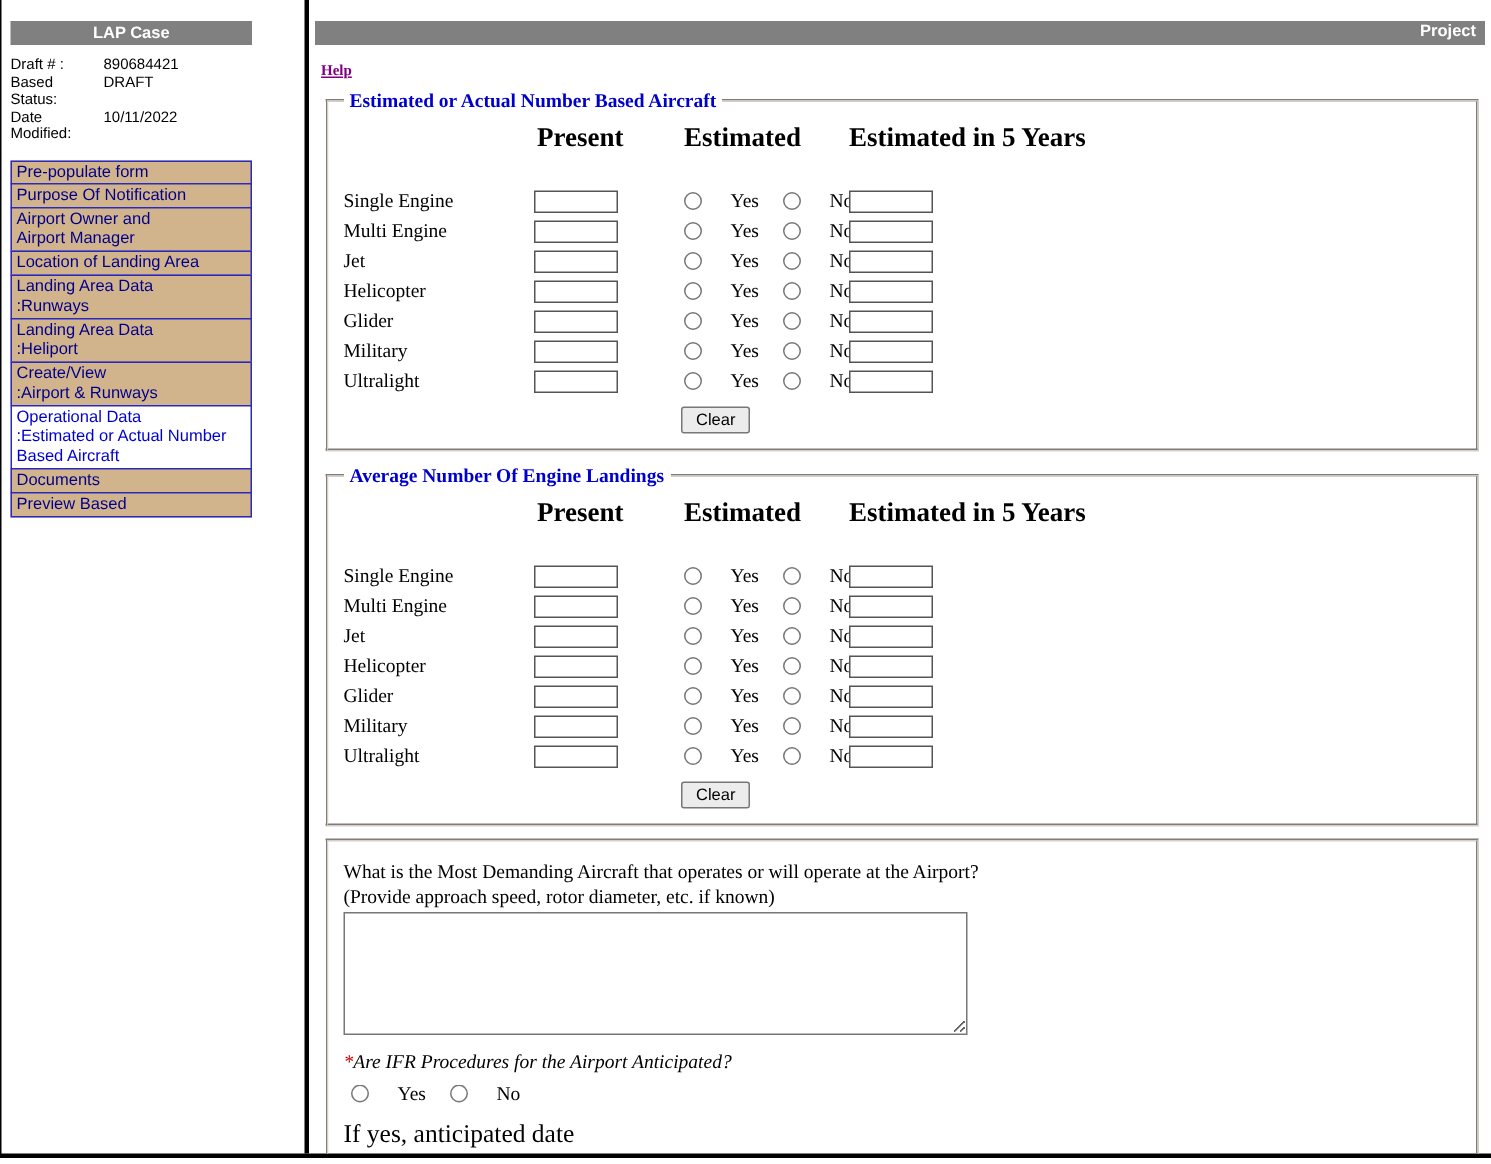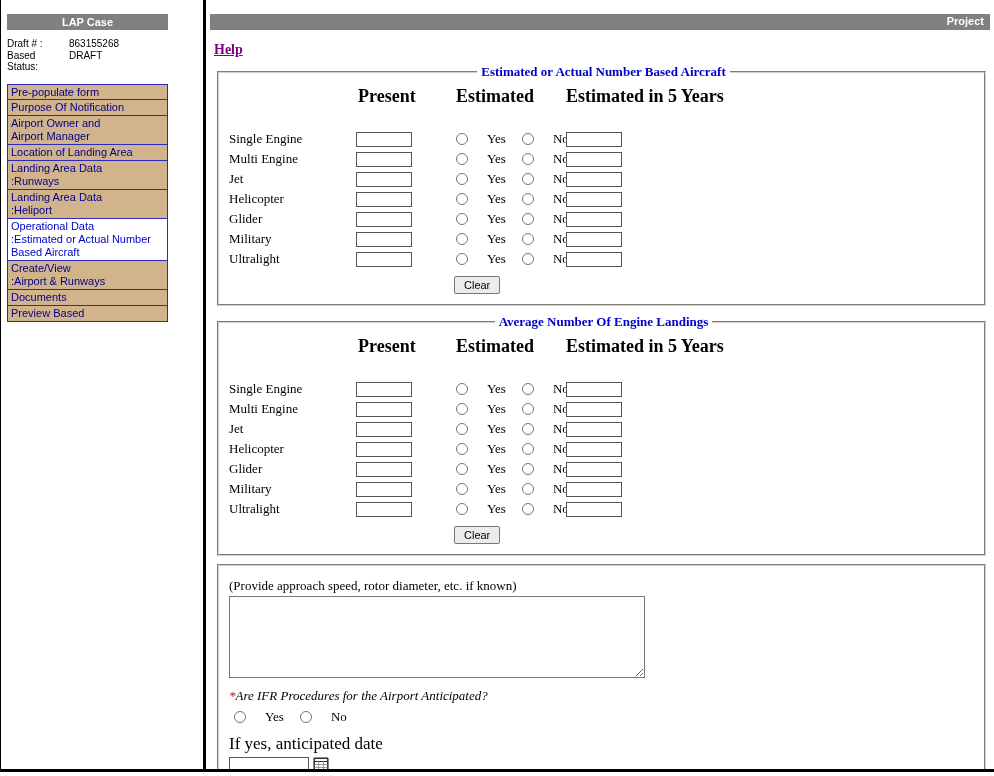--- a/index.html
+++ b/index.html
@@ -41,31 +41,31 @@
     flex: 1; border-left: 3px solid #000;
     padding: 14px 4px 0 4px; overflow: hidden;
   }
   .main-title {
     background: #808080; color: #fff; font-weight: bold;
     font-family: "Liberation Sans", sans-serif; font-size: 11px;
     text-align: right; padding: 1px 6px; height: 16px;
   }
   .help-link {
     display: inline-block; margin: 12px 0 2px 4px;
-    color: #800080; font-weight: bold; font-size: 14px;
+    color: #800080; font-weight: bold; font-size: 10px;
     text-decoration: underline; cursor: pointer;
   }
 
   fieldset {
     margin: 4px 4px 8px 7px; border: 2px groove #d4d0c8;
     padding: 2px 8px 8px 8px;
   }
   legend {
     color: #0000cc; font-weight: bold; font-size: 13px;
-    padding: 0 4px; margin-left: 2px; text-align: center;
+    padding: 0 4px; margin-left: 2px;
   }
   .col-headers {
     display: grid; grid-template-columns: 127px 100px 110px auto;
     font-weight: bold; font-size: 18px; margin: 4px 0 22px 2px;
   }
   .col-headers .h-present { grid-column: 2; padding-left: 2px; }
   .col-headers .h-estimated { grid-column: 3; }
   .col-headers .h-fiveyear { grid-column: 4; }
   .form-row {
     display: grid; grid-template-columns: 127px 100px 110px auto;
@@ -110,26 +110,30 @@
 <body>
 
 <div class="frame">
 
   <aside class="sidebar">
     <div class="sidebar-title">LAP Case</div>
 
     <div class="case-info">
       <div class="info-row">
         <span class="info-label">Draft # :</span>
-        <span class="info-value">863155268</span>
+        <span class="info-value">890684421</span>
       </div>
       <div class="info-row">
         <span class="info-label">Based Status:</span>
         <span class="info-value">DRAFT</span>
       </div>
+      <div class="info-row">
+        <span class="info-label">Date Modified:</span>
+        <span class="info-value">10/11/2022</span>
+      </div>
     </div>
 
     <nav class="nav">
 
         <div class="nav-item">
           <span>Pre-populate form</span>
         </div>
 
         <div class="nav-item">
           <span>Purpose Of Notification</span>
@@ -145,31 +149,31 @@
         </div>
 
         <div class="nav-item">
           <span>Landing Area Data
 :Runways</span>
         </div>
 
         <div class="nav-item">
           <span>Landing Area Data
 :Heliport</span>
+        </div>
+
+        <div class="nav-item">
+          <span>Create/View
+:Airport &amp; Runways</span>
         </div>
 
         <div class="nav-item selected">
           <span>Operational Data
 :Estimated or Actual Number
 Based Aircraft</span>
-        </div>
-
-        <div class="nav-item">
-          <span>Create/View
-:Airport &amp; Runways</span>
         </div>
 
         <div class="nav-item">
           <span>Documents</span>
         </div>
 
         <div class="nav-item">
           <span>Preview Based</span>
         </div>
       </nav>
@@ -369,20 +373,21 @@
               <span class="radio-text">No</span>
             </span>
             <span><input type="text" class="txt" style=""></span>
           </div>
         </div>
       <button class="clear-btn">Clear</button>
     </fieldset>
 
     
     <fieldset class="q-fieldset">
+      <p class="q-line">What is the Most Demanding Aircraft that operates or will operate at the Airport?</p>
       <p class="q-line">(Provide approach speed, rotor diameter, etc. if known)</p>
       <textarea class="q-textarea" style=""></textarea>
 
       <div class="ifr-line">
         <span class="required-mark">*</span><span>Are IFR Procedures for the Airport Anticipated?</span>
       </div>
       <div class="ifr-radios radio-cell">
         <input type="radio" name="ifr" style="">
         <span class="radio-text">Yes</span>
         <input type="radio" name="ifr" class="radio-no" style="">

